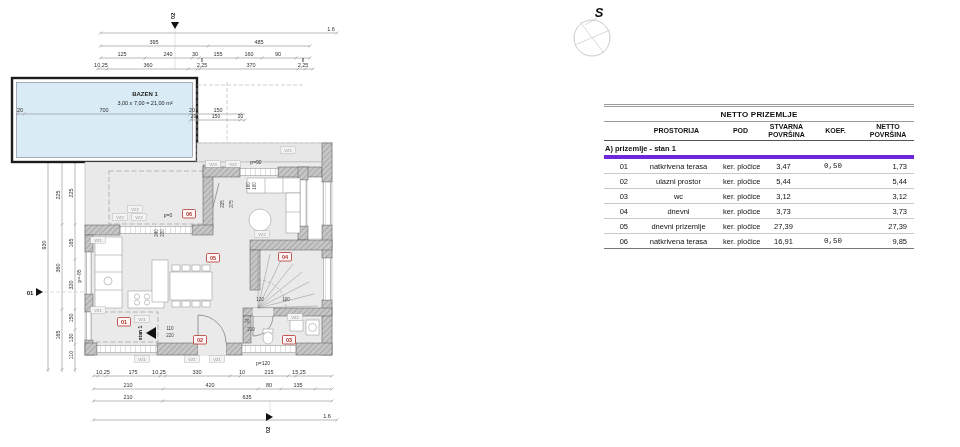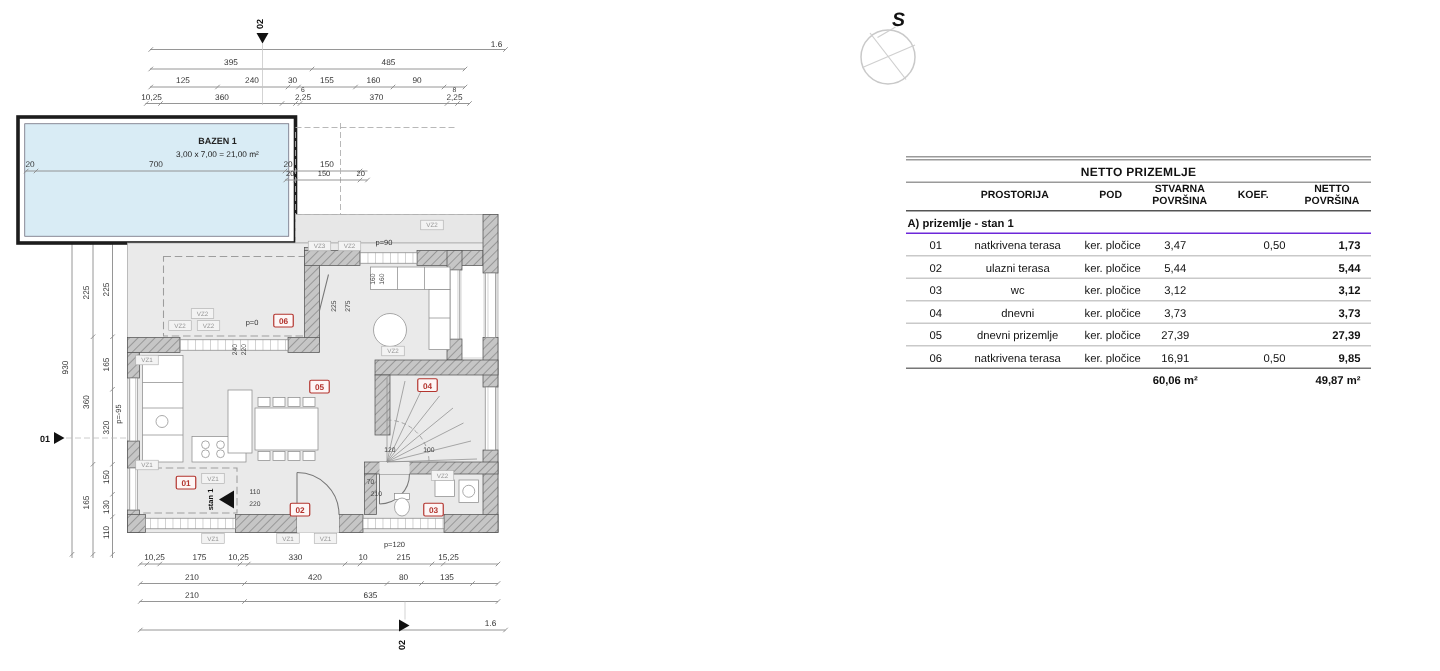--- a/index.html
+++ b/index.html
@@ -8,30 +8,30 @@
   svg text{font-family:"Liberation Sans",sans-serif;}
 
   
   .sheet-table{position:absolute;left:604px;top:104px;width:310px;
                border-top:3px double #9a9a9a;font-size:7.5px;color:#111;}
   .t-title{font-weight:bold;font-size:8px;text-align:center;padding:3px 0 2px 0;
            border-bottom:1px solid #9a9a9a;letter-spacing:.2px;}
   .t-head,.t-row,.t-total{display:grid;grid-template-columns:32px 81px 47px 45px 53px 52px;align-items:center;}
   .t-head{border-bottom:1.5px solid #555;min-height:18px;font-weight:bold;font-size:7px;}
   .t-head .c{text-align:center;line-height:1.12;}
-  .t-section{font-weight:bold;padding:3px 0 2px 1px;border-bottom:1px solid #6d28d9;}
+  .t-section{font-weight:bold;padding:3px 0 2px 1px;border-bottom:4px solid #6d28d9;}
   .t-row{min-height:14px;border-bottom:1px solid #c9c9c9;}
   .t-row.last{border-bottom:1.5px solid #777;}
   .t-total{min-height:14px;font-weight:bold;}
   .c.num{text-align:right;padding-right:8px;}
   .c.name{padding-left:4px;text-align:center;}
   .c.pod{padding-left:6px;text-align:left;}
   .c.rt{text-align:center;padding-right:6px;}
-  .c.rt2{text-align:right;padding-right:5px;}
-  .c.rt3{text-align:right;padding-right:7px;font-weight:bold;}
+  .c.rt2{text-align:center;padding-right:5px;font-family:Liberation Mono, monospace;}
+  .c.rt3{text-align:right;padding-right:7px;}
 </style>
 </head>
 <body>
 
 <div class="canvas">
 
 <svg width="640" height="447" viewBox="0 0 640 447">
   <defs>
     <pattern id="hatch" width="4" height="4" patternUnits="userSpaceOnUse" patternTransform="rotate(45)">
       <rect width="4" height="4" fill="#c6c6c6"></rect>
@@ -412,21 +412,21 @@
   <div class="t-row">
     <div class="c num">01</div>
     <div class="c name">natkrivena terasa</div>
     <div class="c pod">ker. pločice</div>
     <div class="c rt">3,47</div>
     <div class="c rt2">0,50</div>
     <div class="c rt3">1,73</div>
   </div>
   <div class="t-row">
     <div class="c num">02</div>
-    <div class="c name">ulazni terasa</div>
+    <div class="c name">ulazni prostor</div>
     <div class="c pod">ker. pločice</div>
     <div class="c rt">5,44</div>
     <div class="c rt2"></div>
     <div class="c rt3">5,44</div>
   </div>
   <div class="t-row">
     <div class="c num">03</div>
     <div class="c name">wc</div>
     <div class="c pod">ker. pločice</div>
     <div class="c rt">3,12</div>
@@ -451,23 +451,15 @@
   </div>
   <div class="t-row last">
     <div class="c num">06</div>
     <div class="c name">natkrivena terasa</div>
     <div class="c pod">ker. pločice</div>
     <div class="c rt">16,91</div>
     <div class="c rt2">0,50</div>
     <div class="c rt3">9,85</div>
   </div>
 
-  <div class="t-total">
-    <div class="c"></div>
-        <div class="c"></div>
-        <div class="c"></div>
-    <div class="c rt">60,06 m²</div>
-    <div class="c"></div>
-    <div class="c rt3">49,87 m²</div>
-  </div>
 </div>
 
 </div>
 
 </body></html>

